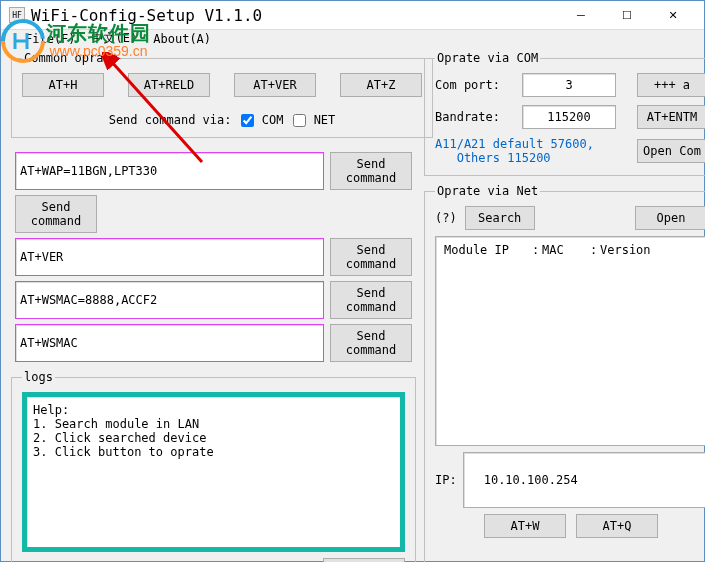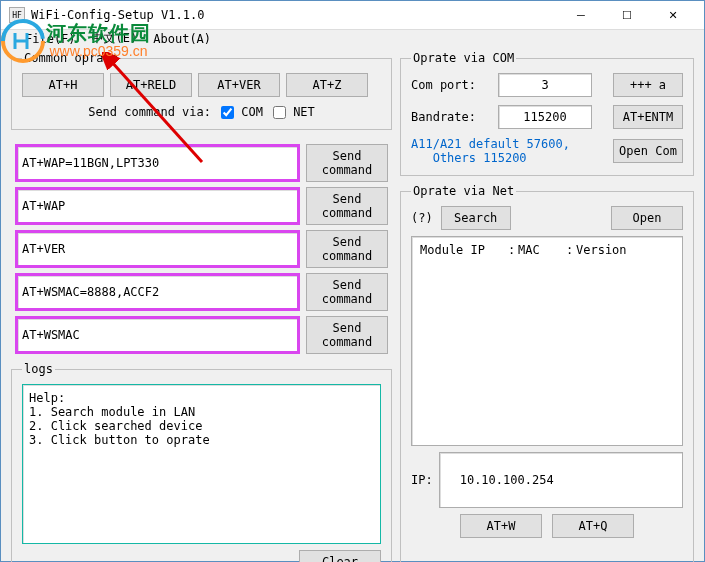--- a/index.html
+++ b/index.html
@@ -1,39 +1,39 @@
 <!DOCTYPE html>
 <html><head>
 <meta charset="utf-8">
 <style>
 * { margin: 0; padding: 0; box-sizing: border-box; }
 body { font-family: "SimSun", "宋体", monospace; font-size: 12px; background: #fff; width: 705px; height: 562px; position: relative; overflow: hidden; }
 .win { width: 705px; height: 562px; border: 1px solid #5a8fc0; background: #f0f0f0; display: flex; flex-direction: column; }
 .titlebar { height: 30px; background: #fff; display: flex; align-items: center; padding: 0 8px; border-bottom: 1px solid #ddd; }
 .ticon { width: 16px; height: 16px; margin-right: 6px; background: #eee; border: 1px solid #aaa; font-size: 8px; display: flex; align-items: center; justify-content: center; }
-.title { flex: 1; font-size: 12px; color: #000; }
+.title { flex: 1; font-size: 16px; color: #000; }
 .winbtns { display: flex; gap: 0; }
 .winbtn { width: 46px; height: 28px; display: flex; align-items: center; justify-content: center; font-family: Arial; font-size: 11px; background: #fff; color: #000; }
 .menubar { height: 20px; background: #f0f0f0; display: flex; align-items: center; padding: 0 20px; gap: 8px; font-size: 12px; }
 .menuitem { padding: 0 4px; cursor: pointer; }
 .body { flex: 1; display: flex; padding: 4px 10px 10px 10px; gap: 8px; position: relative; }
 .left { width: 405px; display: flex; flex-direction: column; gap: 8px; }
 .right { flex: 1; display: flex; flex-direction: column; gap: 8px; }
 fieldset { border: 1px solid #c0c0c0; padding: 8px 10px 10px 10px; position: relative; }
 legend { font-size: 12px; padding: 0 2px; }
-.btnrow { display: flex; gap: 6px; margin-bottom: 8px; }
+.btnrow { display: flex; gap: 24px; margin-bottom: 16px; }
 .btn { background: #e1e1e1; border: 1px solid #adadad; padding: 4px 4px; font-family: "SimSun", monospace; font-size: 12px; cursor: pointer; text-align: center; }
 .btn.w { width: 82px; }
 .sendvia { display: flex; align-items: center; justify-content: center; gap: 10px; margin-top: 4px; font-size: 12px; }
 .cmdarea { display: flex; flex-direction: column; gap: 5px; padding: 6px 4px 0 4px; }
 .cmdrow { display: flex; gap: 6px; }
-.cmdinput { flex: 1; border: 3px solid #d946ef; padding: 4px 4px; font-family: "SimSun", monospace; font-size: 12px; background: #fff; box-shadow: inset 1px 1px 0 #ddd; }
+.cmdinput { flex: 1; border: 1px solid #d946ef; padding: 4px 4px; font-family: "SimSun", monospace; font-size: 12px; background: #fff; box-shadow: inset 1px 1px 0 #ddd; }
 .cmdbtn { width: 82px; }
 .logs { flex: 1; display: flex; flex-direction: column; }
-.logtext { width: 100%; height: 160px; border: 1px solid #14b8a6; padding: 6px; font-family: "SimSun", monospace; font-size: 12px; white-space: pre; background: #fff; box-shadow: inset 1px 1px 0 #ddd; resize: none; overflow: auto; }
+.logtext { width: 100%; height: 160px; border: 5px solid #14b8a6; padding: 6px; font-family: "SimSun", monospace; font-size: 12px; white-space: pre; background: #fff; box-shadow: inset 1px 1px 0 #ddd; resize: none; overflow: auto; }
 .clearrow { display: flex; justify-content: flex-end; margin-top: 6px; }
 .comgrid { display: grid; grid-template-columns: 66px 94px 70px; gap: 8px 21px; align-items: center; }
 .comlbl { text-align: left; }
 .cominput { border: 1px solid #adadad; padding: 4px; text-align: center; font-family: "SimSun", monospace; font-size: 12px; background: #fff; box-shadow: inset 1px 1px 0 #ddd; width: 94px; }
 .hint { color: #0066cc; white-space: pre; font-size: 12px; grid-column: 1 / span 2; }
 .netrow { display: flex; align-items: center; gap: 8px; margin-bottom: 6px; }
 .hdrrow { display: flex; font-size: 12px; padding: 2px 4px; }
 .hdrrow span:nth-child(1) { width: 88px; }
 .hdrrow span:nth-child(2) { width: 10px; }
 .hdrrow span:nth-child(3) { width: 48px; }
@@ -87,21 +87,20 @@
           <label><input type="checkbox" style=""> <span>NET</span></label>
         </div>
       </fieldset>
 
       <div class="cmdarea">
         <div class="cmdrow">
           <input class="cmdinput" value="AT+WAP=11BGN,LPT330" style="">
           <button class="btn cmdbtn">Send command</button>
         </div>
         <div class="cmdrow">
-          <input class="cmdinput" value="AT+WAP" style="">
           <button class="btn cmdbtn">Send command</button>
         </div>
         <div class="cmdrow">
           <input class="cmdinput" value="AT+VER" style="">
           <button class="btn cmdbtn">Send command</button>
         </div>
         <div class="cmdrow">
           <input class="cmdinput" value="AT+WSMAC=8888,ACCF2" style="">
           <button class="btn cmdbtn">Send command</button>
         </div>

